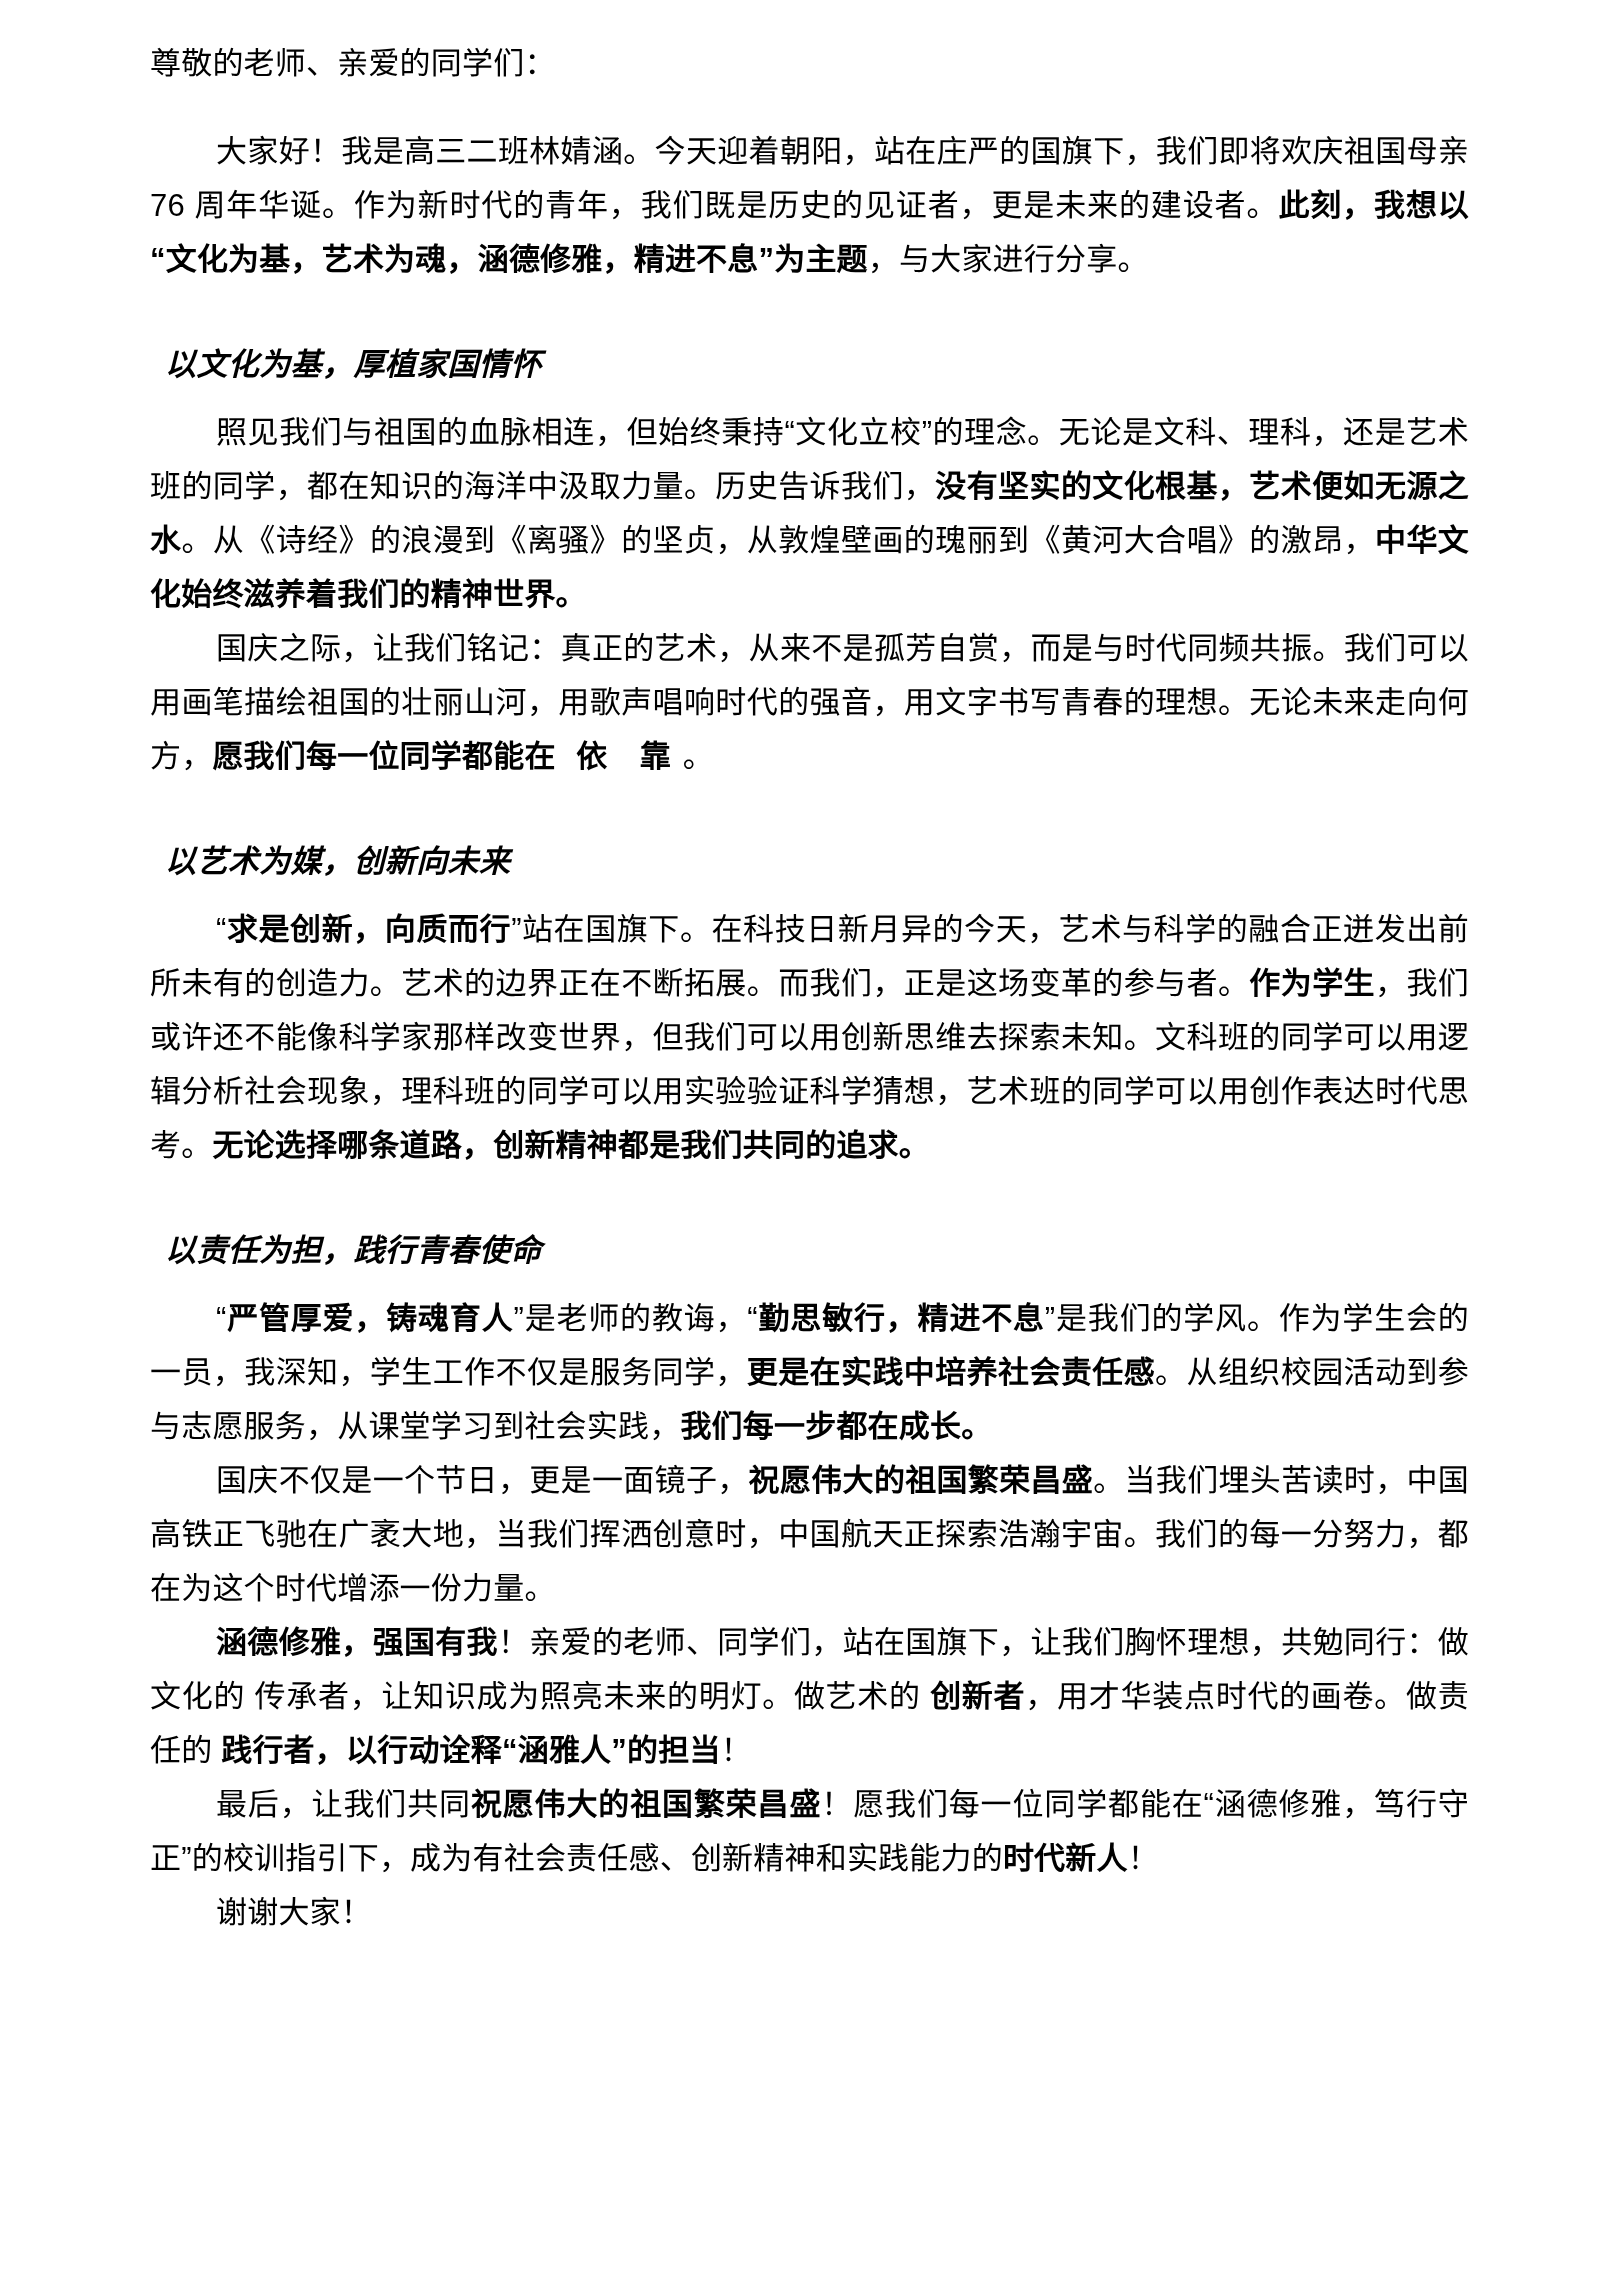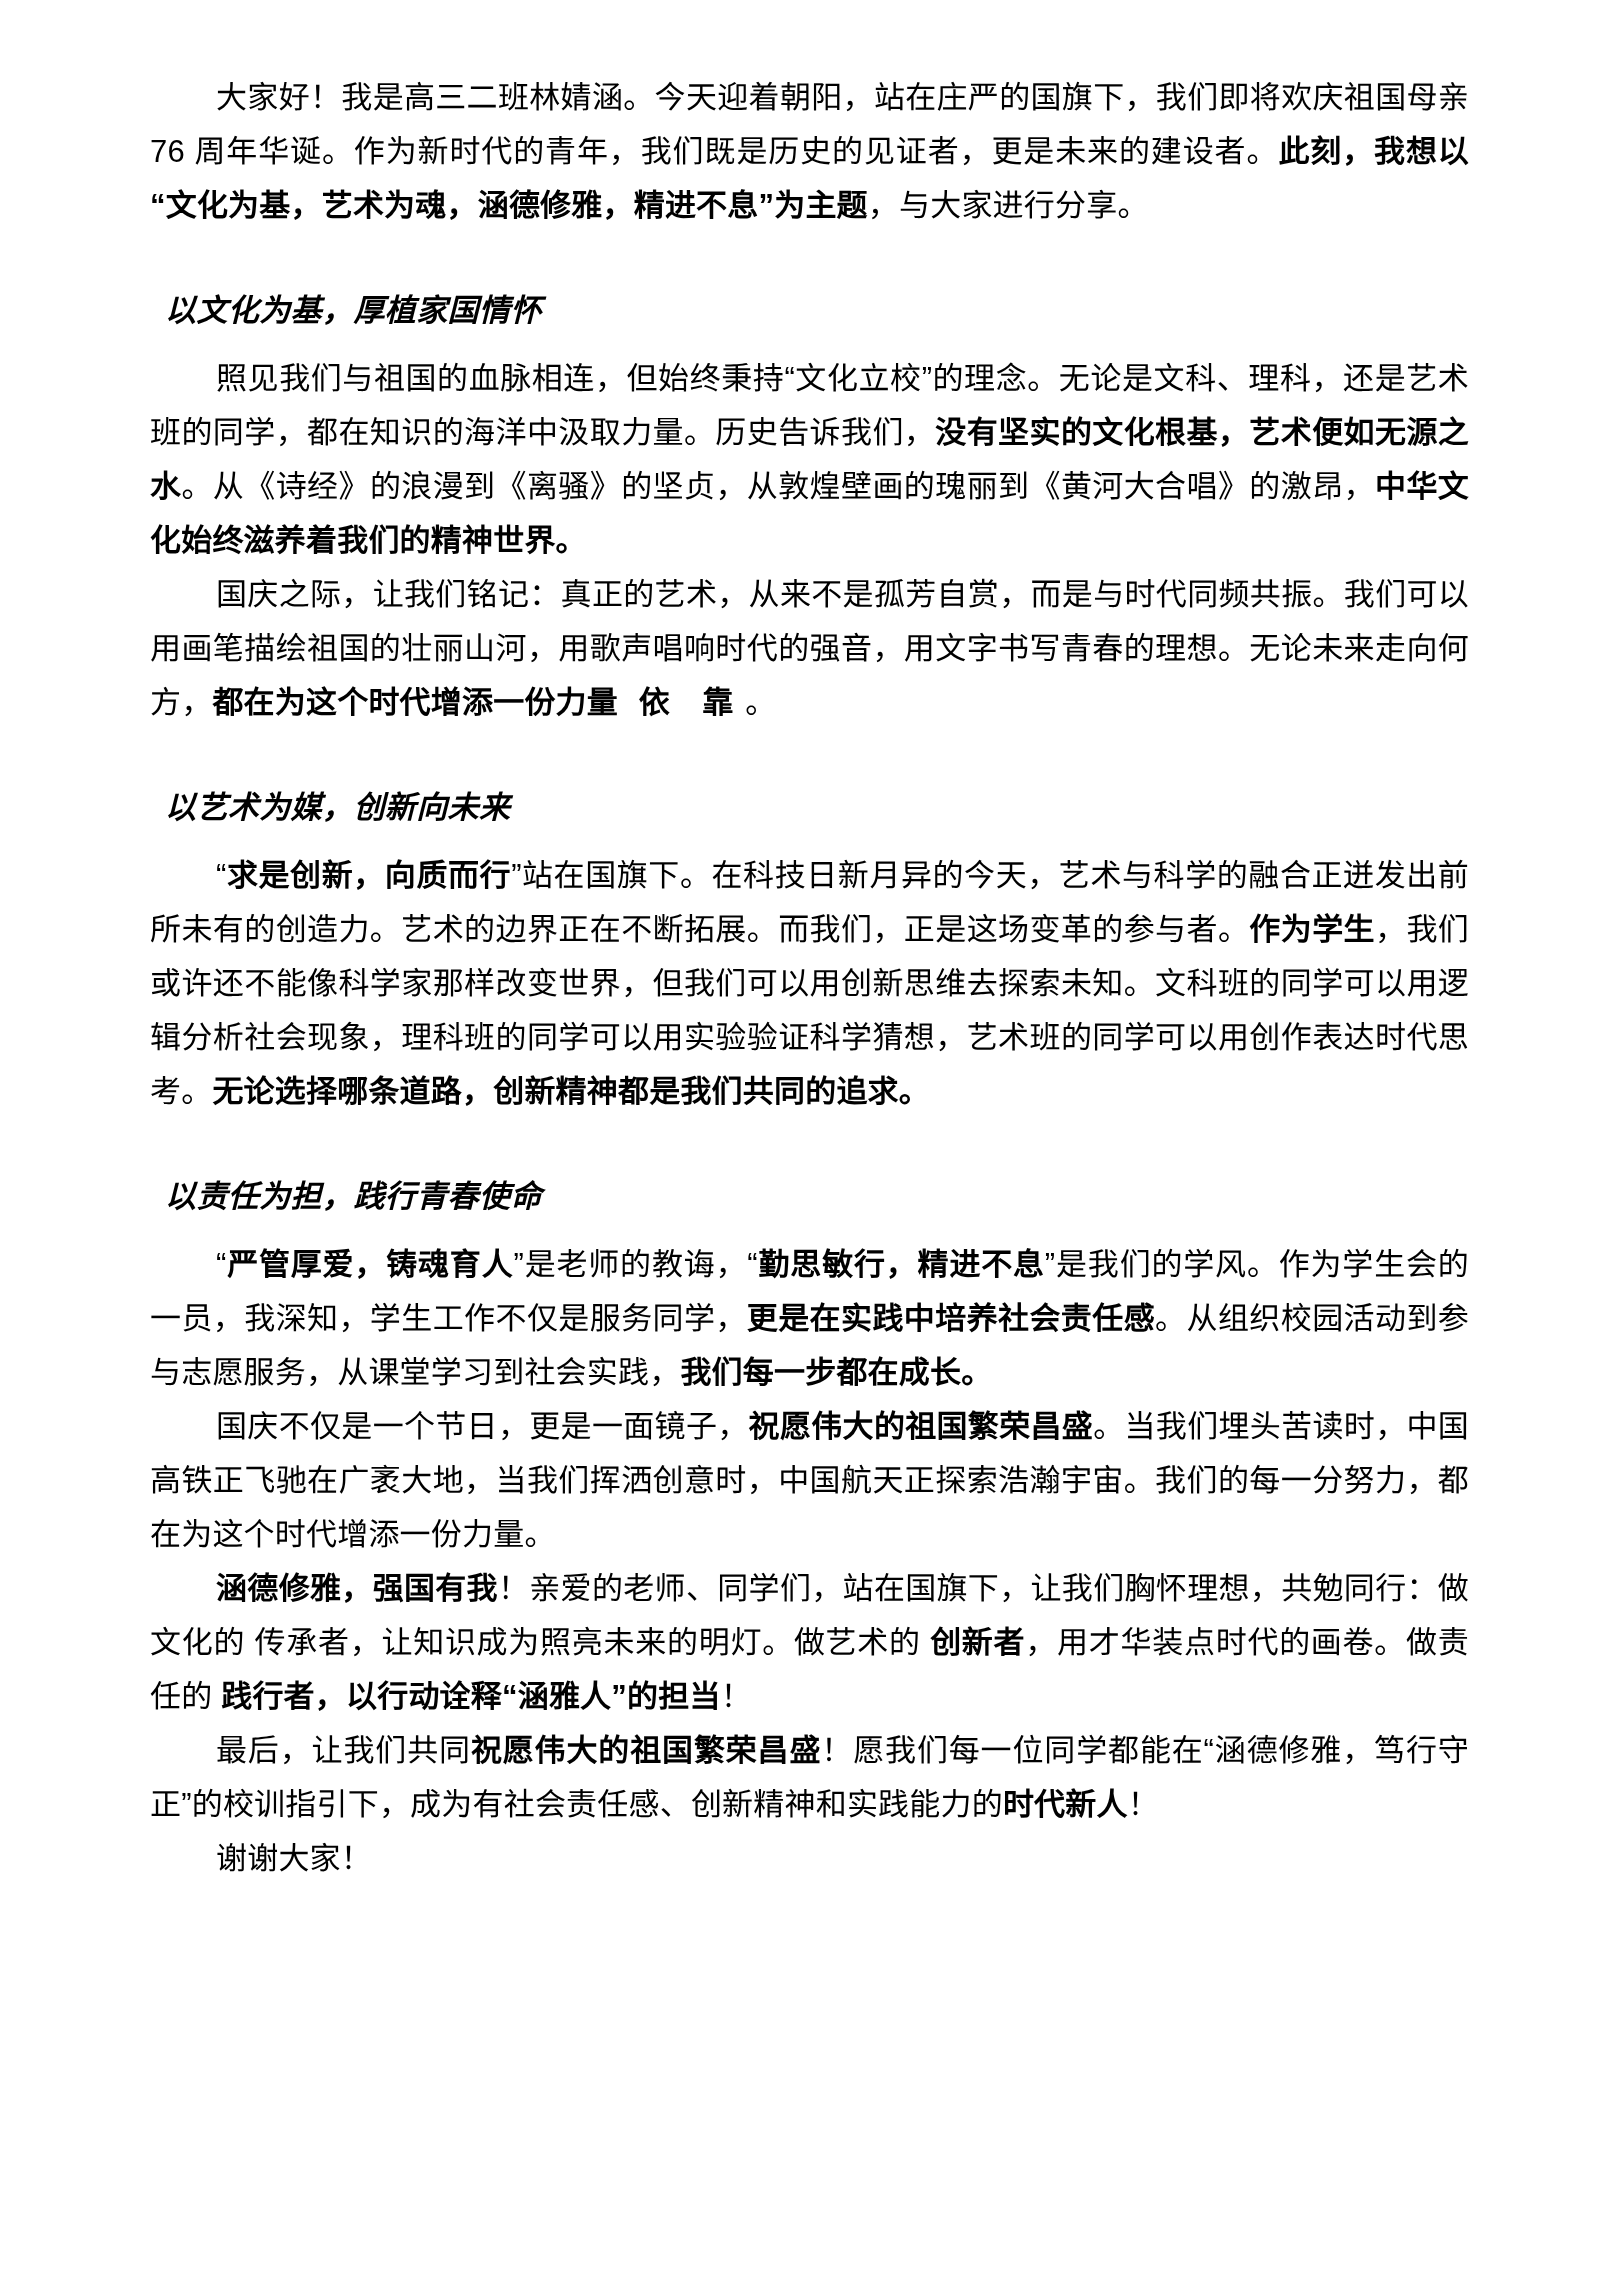--- a/index.html
+++ b/index.html
@@ -67,33 +67,34 @@
     
     letter-spacing: 12px;
   }
 </style>
 </head>
 <body>
 
 <div class="page">
   <div class="doc-body">
 
+    <p class="para salutation">尊敬的老师、亲爱的同学们：</p>
 
     <div class="spacer-md"></div>
 
     <p class="para indent">
       <span>大家好！我是高三二班林婧涵。今天迎着朝阳，站在庄严的国旗下，我们即将欢庆祖国母亲 76 周年华诞。作为新时代的青年，我们既是历史的见证者，更是未来的建设者。</span><b>此刻，我想以“文化为基，艺术为魂，涵德修雅，精进不息”为主题</b><span>，与大家进行分享。</span>
     </p>
 
     <div class="spacer-lg"></div>
 
     <div id="sections-root">
         <p class="heading">以文化为基，厚植家国情怀</p>
         <p class="para indent"><span>照见我们与祖国的血脉相连，但始终秉持“文化立校”的理念。无论是文科、理科，还是艺术班的同学，都在知识的海洋中汲取力量。历史告诉我们，</span><b>没有坚实的文化根基，艺术便如无源之水</b><span>。从《诗经》的浪漫到《离骚》的坚贞，从敦煌壁画的瑰丽到《黄河大合唱》的激昂，</span><b>中华文化始终滋养着我们的精神世界。</b></p>
-        <p class="para indent"><span>国庆之际，让我们铭记：真正的艺术，从来不是孤芳自赏，而是与时代同频共振。我们可以用画笔描绘祖国的壮丽山河，用歌声唱响时代的强音，用文字书写青春的理想。无论未来走向何方，</span><b>都在为这个时代增添一份力量</b><b class="gap-wide"> 依 靠</b><span>。</span></p>
+        <p class="para indent"><span>国庆之际，让我们铭记：真正的艺术，从来不是孤芳自赏，而是与时代同频共振。我们可以用画笔描绘祖国的壮丽山河，用歌声唱响时代的强音，用文字书写青春的理想。无论未来走向何方，</span><b>愿我们每一位同学都能在</b><b class="gap-wide"> 依 靠</b><span>。</span></p>
         <div class="spacer-lg"></div>
         <p class="heading">以艺术为媒，创新向未来</p>
         <p class="para indent"><span>“</span><b>求是创新，向质而行</b><span>”站在国旗下</span><span>。在科技日新月异的今天，艺术与科学的融合正迸发出前所未有的创造力。艺术的边界正在不断拓展。而我们，正是这场变革的参与者。</span><b>作为学生</b><span>，我们或许还不能像科学家那样改变世界，但我们可以用创新思维去探索未知。文科班的同学可以用逻辑分析社会现象，理科班的同学可以用实验验证科学猜想，艺术班的同学可以用创作表达时代思考。</span><b>无论选择哪条道路，创新精神都是我们共同的追求。</b></p>
         <div class="spacer-lg"></div>
         <p class="heading">以责任为担，践行青春使命</p>
         <p class="para indent"><span>“</span><b>严管厚爱，铸魂育人</b><span>”是老师的教诲，“</span><b>勤思敏行，精进不息</b><span>”是我们的学风。作为学生会的一员，我深知，学生工作不仅是服务同学，</span><b>更是在实践中培养社会责任感</b><span>。从组织校园活动到参与志愿服务，从课堂学习到社会实践，</span><b>我们每一步都在成长。</b></p>
         <p class="para indent"><span>国庆不仅是一个节日，更是一面镜子，</span><b>祝愿伟大的祖国繁荣昌盛</b><span>。当我们埋头苦读时，中国高铁正飞驰在广袤大地，当我们挥洒创意时，中国航天正探索浩瀚宇宙。我们的每一分努力，都在为这个时代增添一份力量。</span></p>
         <p class="para indent"><b>涵德修雅，强国有我</b><span>！亲爱的老师、同学们，站在国旗下，让我们胸怀理想，共勉同行：做文化的 传承者，让知识成为照亮未来的明灯。做艺术的 </span><b>创新者</b><span>，用才华装点时代的画卷。做责任的 </span><b>践行者，以行动诠释“涵雅人”的担当</b><span>！</span></p>
         <p class="para indent"><span>最后，让我们共同</span><b>祝愿伟大的祖国繁荣昌盛</b><span>！愿我们每一位同学都能在“涵德修雅，笃行守正”的校训指引下，成为有社会责任感、创新精神和实践能力的</span><b>时代新人</b><span>！</span></p>
         <p class="para indent"><span>谢谢大家！</span></p>

